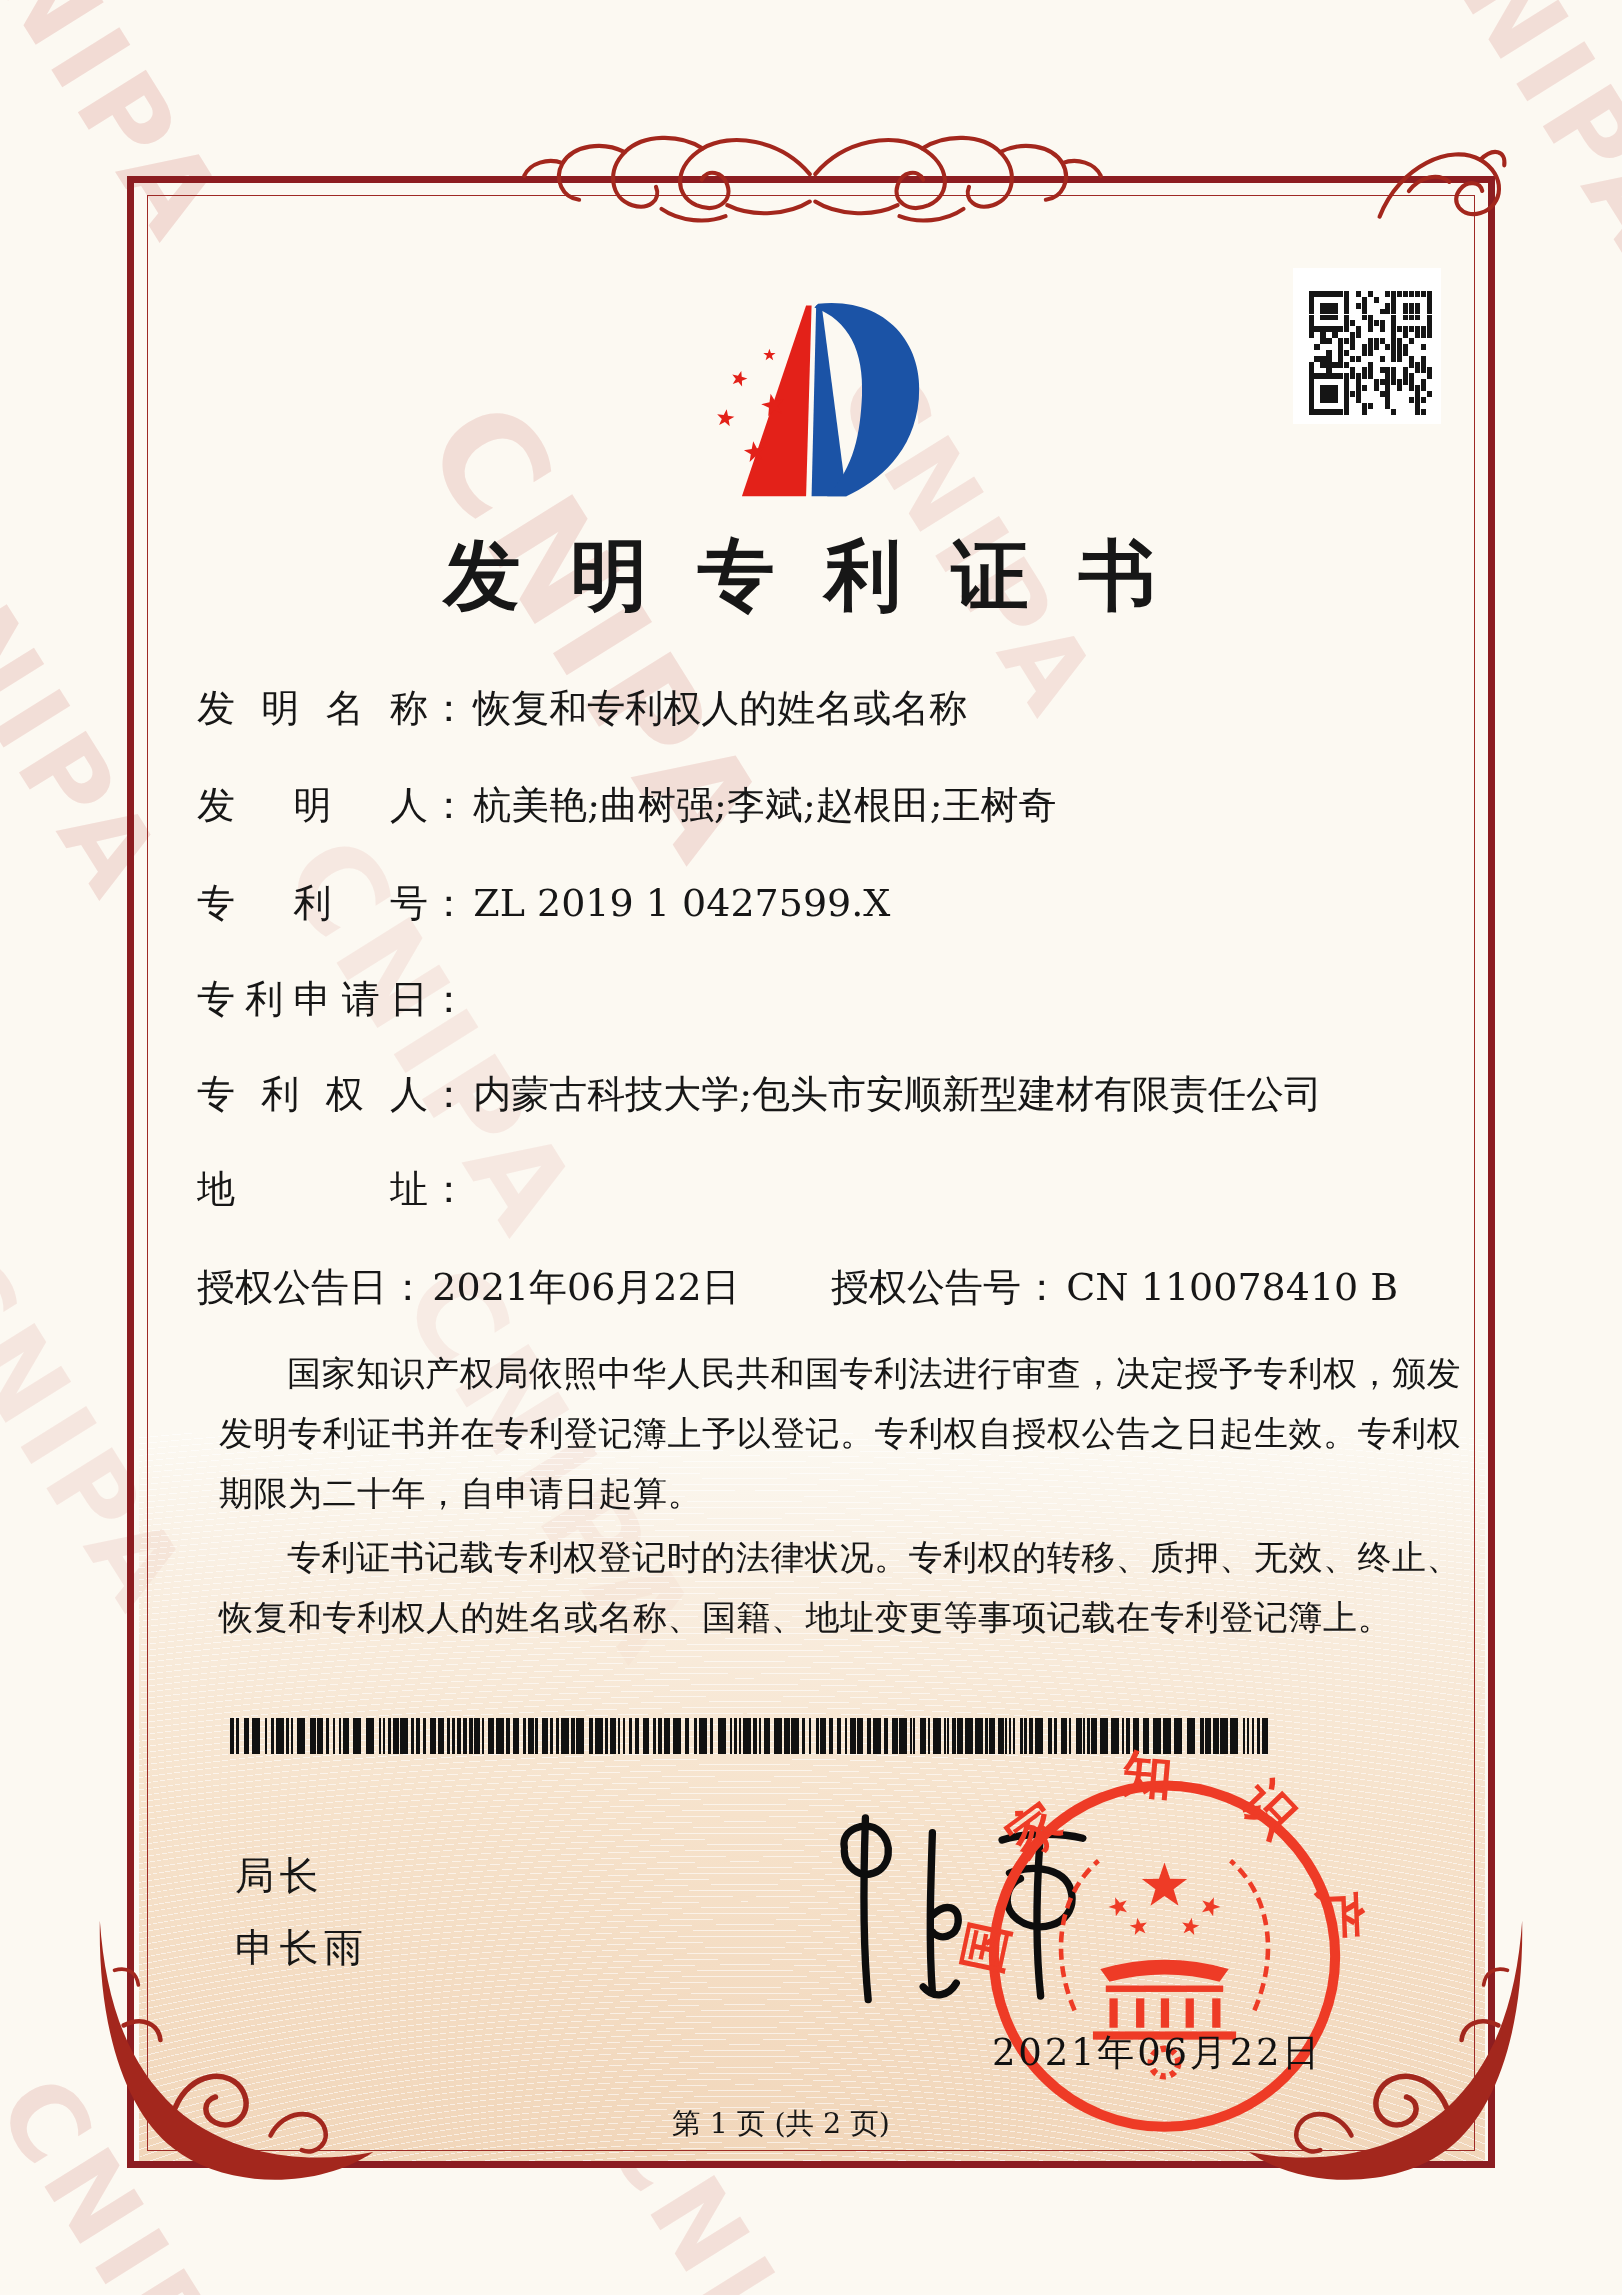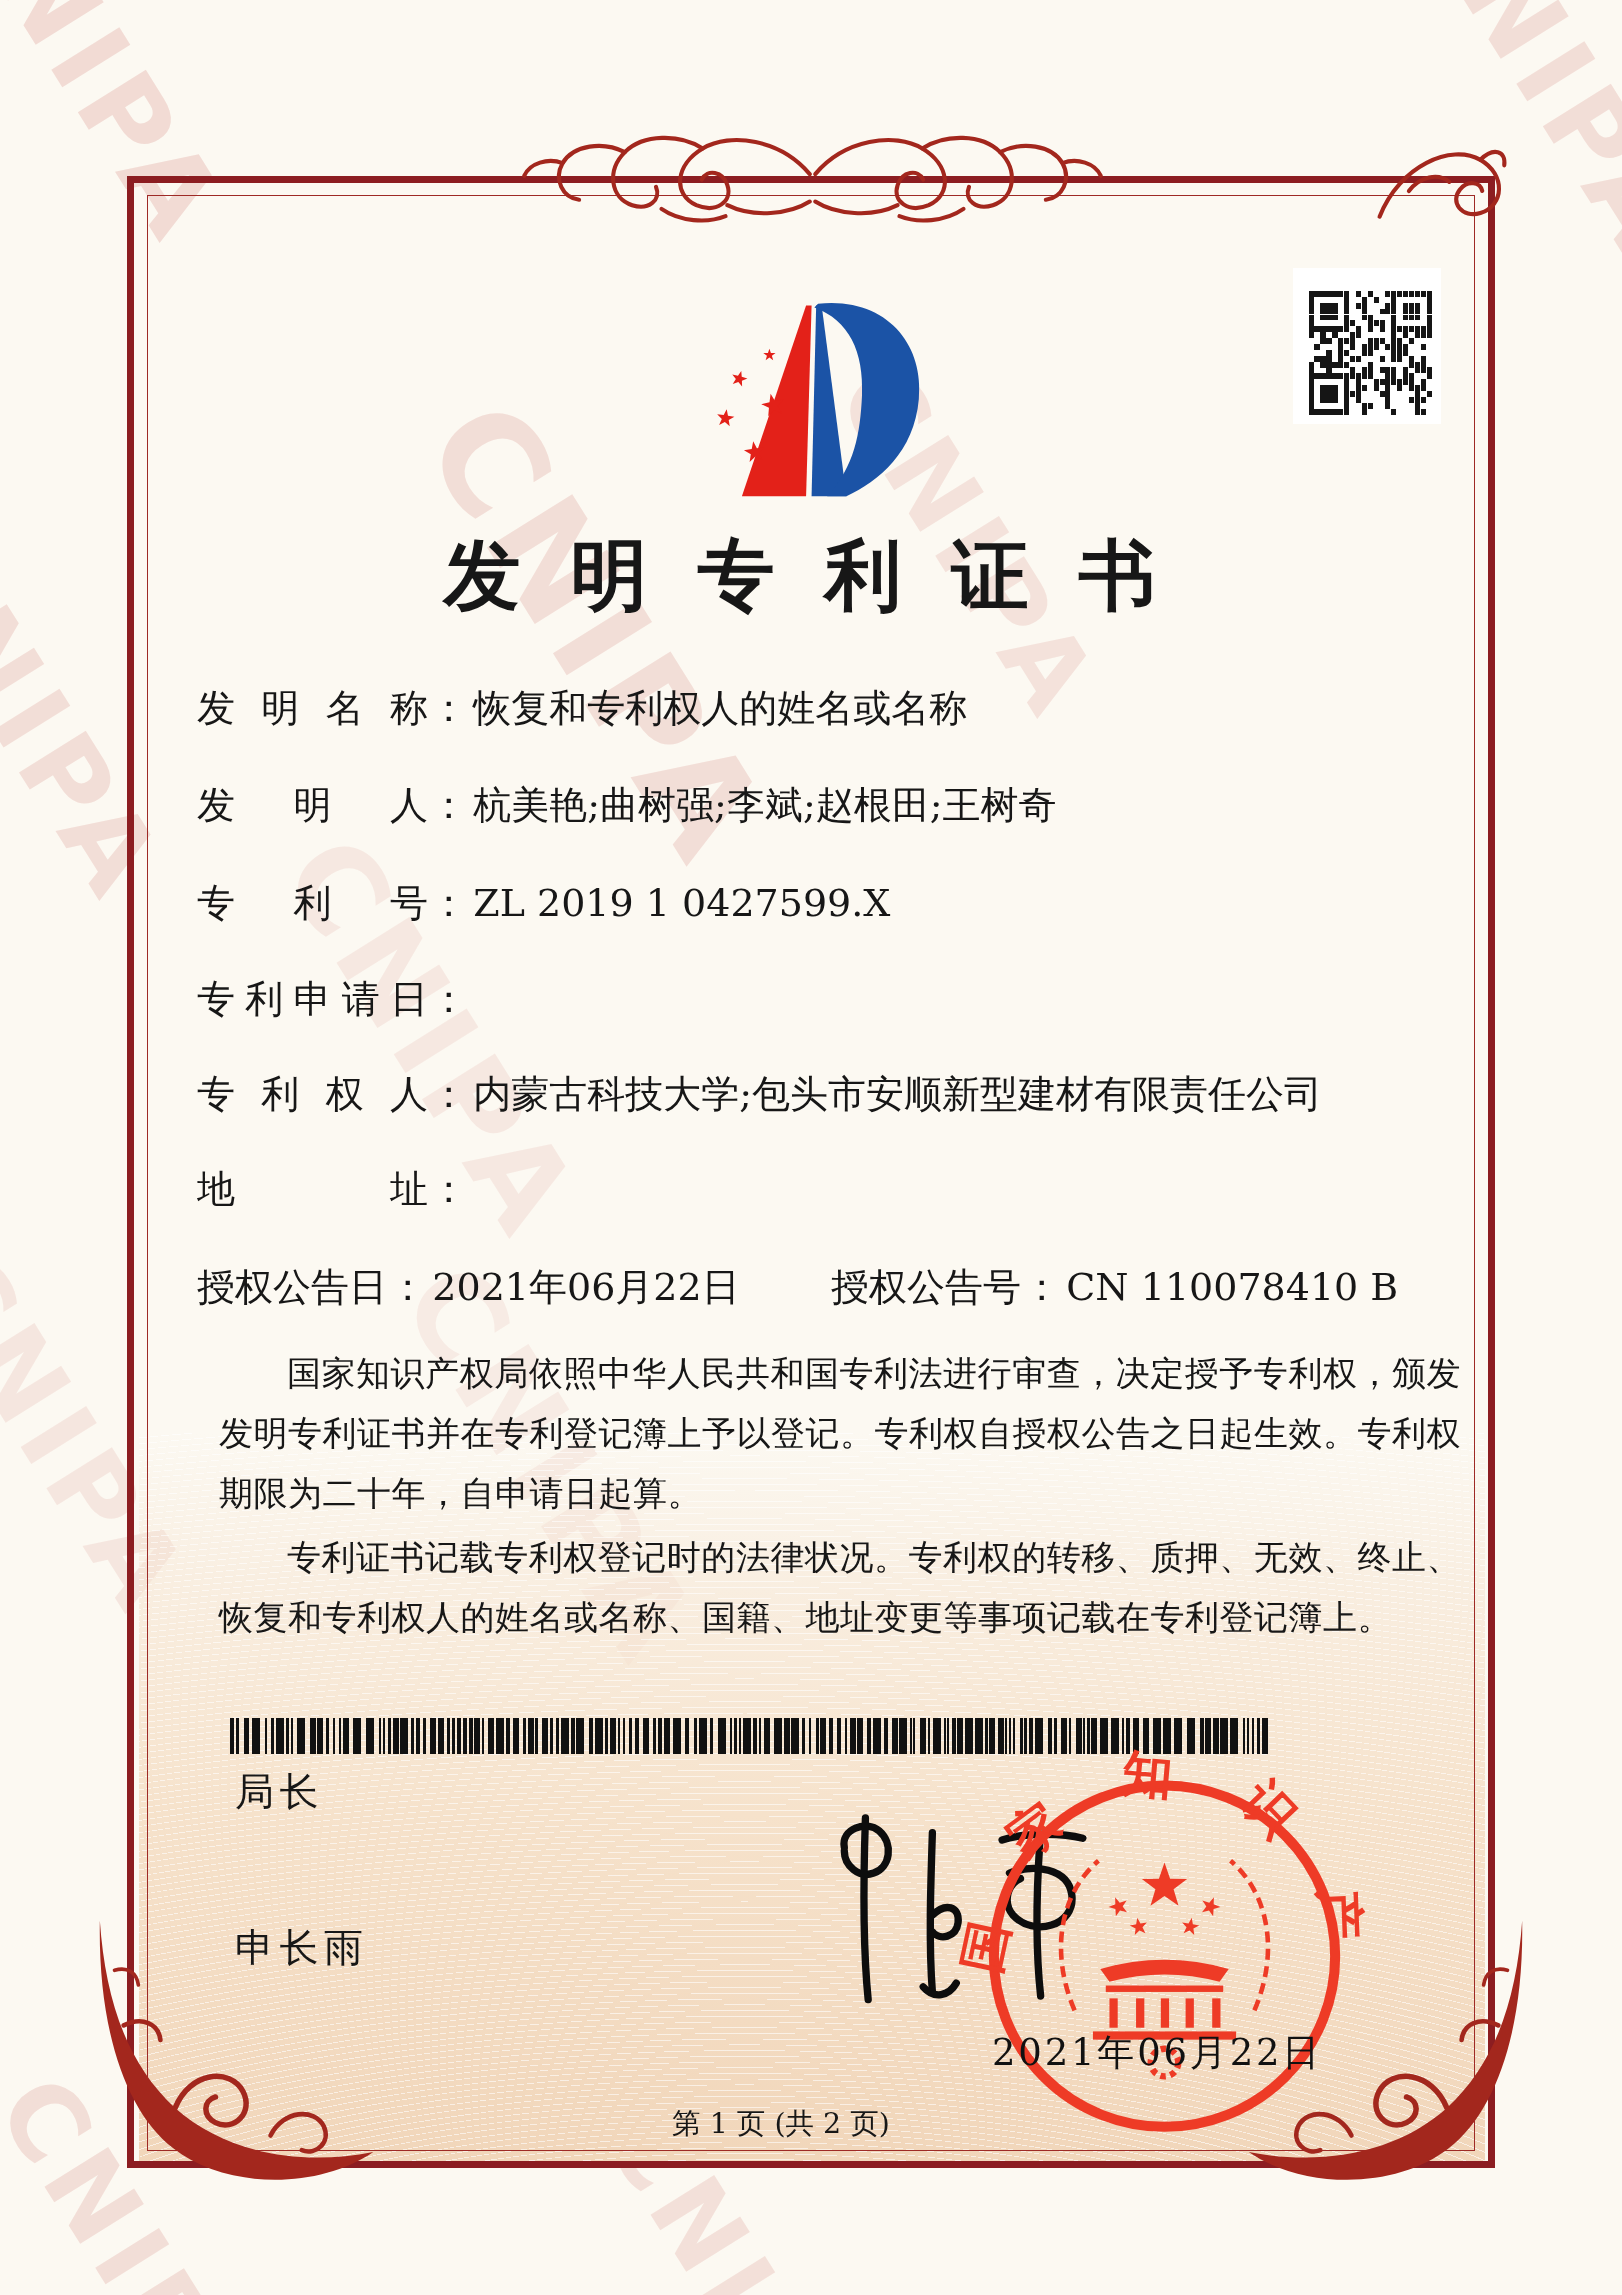--- a/index.html
+++ b/index.html
@@ -42,21 +42,21 @@
   .paras{position:absolute;left:219px;top:1343px;width:1242px;font-size:34px;line-height:60px;
          text-align:justify;letter-spacing:0.5px;}
   .paras p{margin:0;text-indent:2em;}
   .paras p + p{margin-top:3.7px;}
   
   #barcode{position:absolute;left:230px;top:1718px;width:1045px;height:36px;overflow:hidden;}
   #barcode i{position:absolute;top:0;height:36px;background:#111;display:block;}
   
   .director,.director-name{position:absolute;left:235px;font-family:"DejaVu Sans","Liberation Sans",sans-serif;
         font-size:39px;font-weight:500;letter-spacing:5.5px;}
-  .director{top:1765px}.director-name{top:1921px}
+  .director{top:1849px}.director-name{top:1921px}
   .sig{position:absolute;left:822px;top:1807px;}
   
   .seal{position:absolute;left:981px;top:1765px;}
   .seal-date{position:absolute;left:992px;top:2028px;width:312px;font-size:37px;letter-spacing:2.8px;
              color:#111;text-align:center;white-space:nowrap;}
   
   .qrbox{position:absolute;left:1293px;top:268px;width:148px;height:156px;background:#fff;}
   #qr{position:absolute;left:15.6px;top:23px;width:122px;height:122px;}
   #qr i{position:absolute;width:5.9px;height:5.9px;background:#151515;}
   

